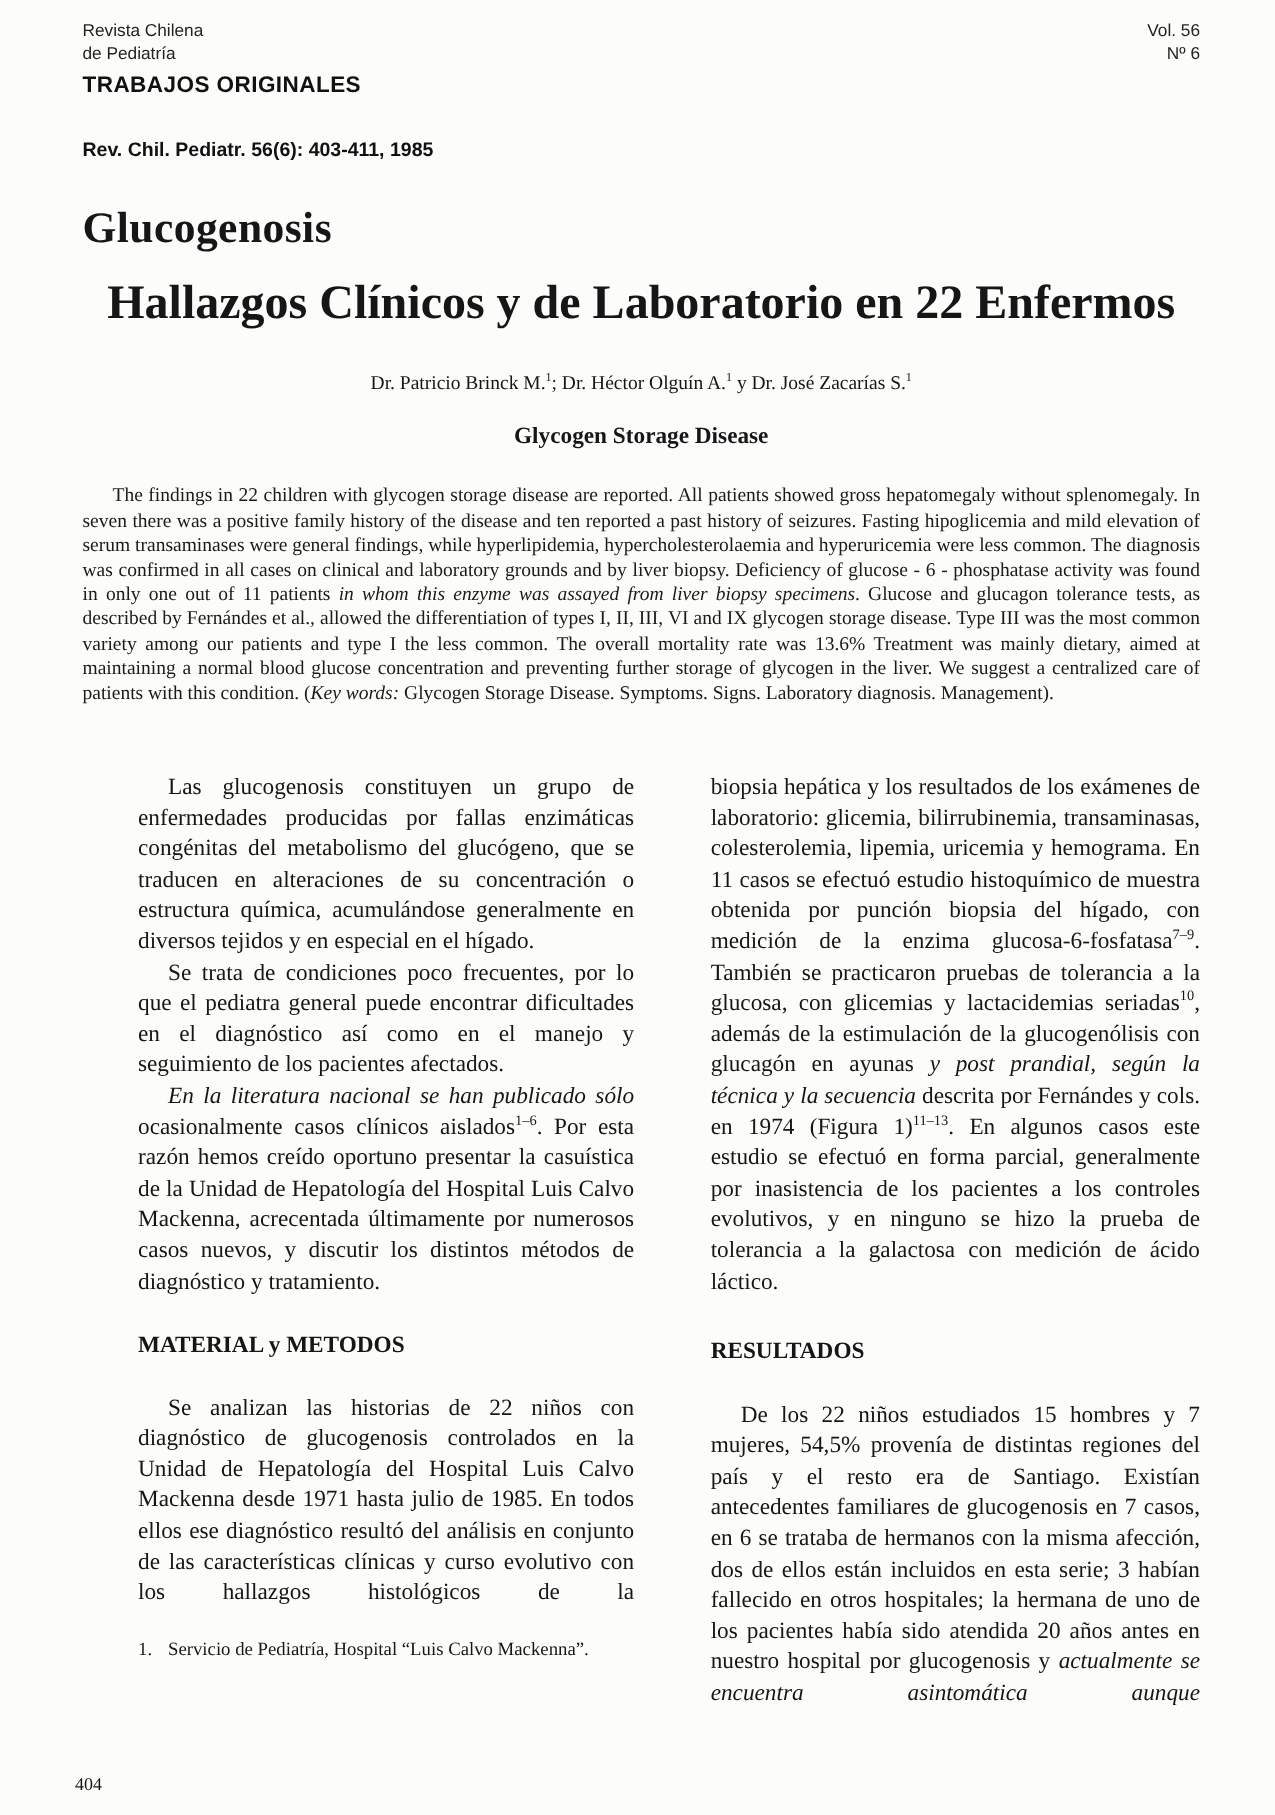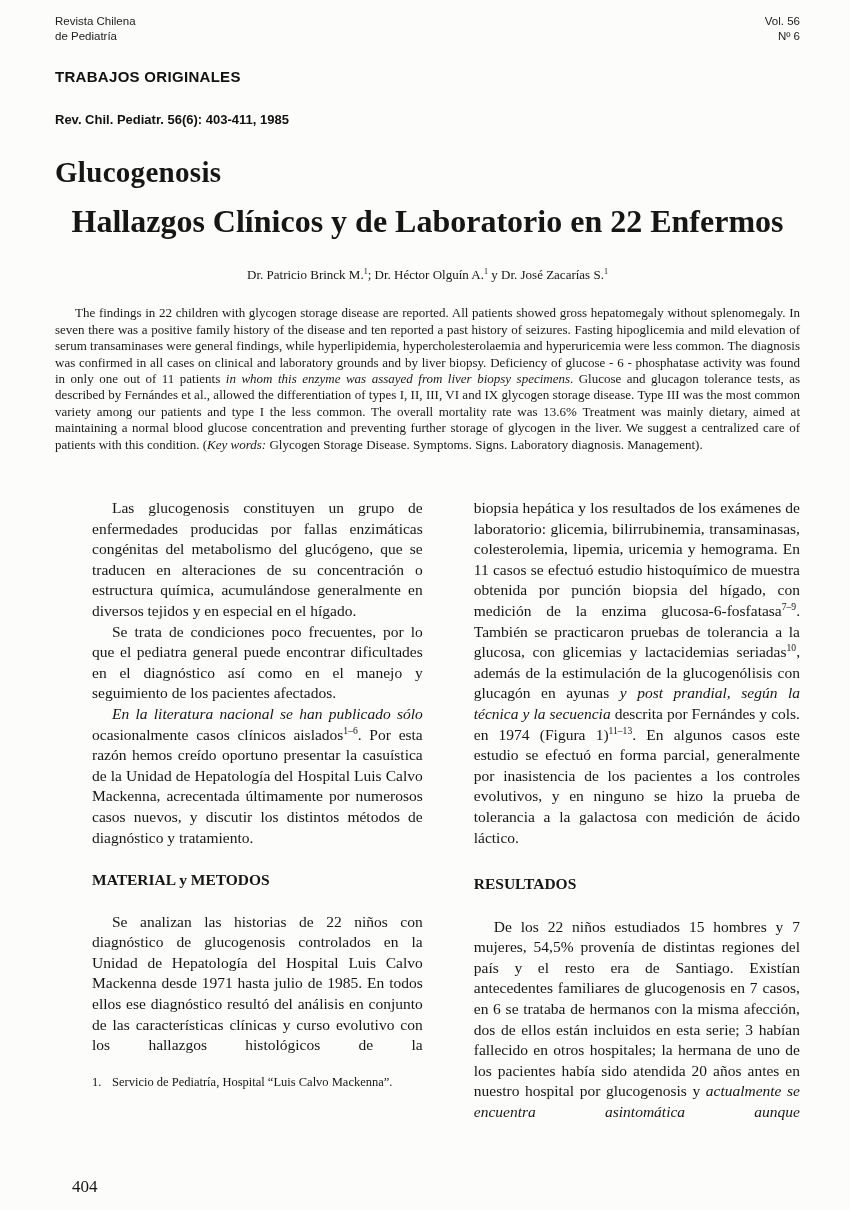--- a/index.html
+++ b/index.html
@@ -14,21 +14,21 @@
     box-sizing: border-box;
     padding: 14px 50px 0 55px;
     overflow: hidden;
   }
   .sans { font-family: "Liberation Sans", "DejaVu Sans", sans-serif; }
 
   .masthead { display:flex; justify-content:space-between; align-items:flex-end; }
   .masthead .jname { font-size:11.5px; line-height:1.32; color:#222; }
   .masthead .volissue { font-size:11.5px; line-height:1.32; text-align:right; color:#222; }
 
-  .section-label { margin-top:24px; font-size:15px; font-weight:bold; letter-spacing:0.3px; color:#111; }
+  .section-label { margin-top:4px; font-size:15px; font-weight:bold; letter-spacing:0.3px; color:#111; }
   .citation { margin-top:27px; font-size:13px; font-weight:bold; color:#111; }
 
   .title { margin-top:29px; text-align:left; font-size:29px; font-weight:bold; letter-spacing:0.3px; }
   .subtitle { margin-top:14px; text-align:center; font-size:32px; font-weight:bold; }
   .authors { margin-top:27px; text-align:center; font-size:13px; }
   .english-title { margin-top:19px; text-align:center; font-size:15.5px; font-weight:bold; }
 
   .abstract {
     margin-top:22px;
     font-size:13px;
@@ -45,21 +45,21 @@
   .col p.noindent { text-indent:0; }
   .col p.runon { text-align-last: justify; }
 
   .col-heading { font-weight:bold; font-size:15.5px; margin:22px 0 21px 0; text-indent:0; }
   .col-heading.right-h { margin:26px 0 22px 0; }
 
   .footnote { margin-top:19px; display:flex; font-size:12.5px; line-height:15.5px; width:330px; text-align:left; }
   .footnote .fn-marker { flex:0 0 20px; }
   .footnote .fn-text { flex:1; }
 
-  .page-number { position:absolute; left:72px; bottom:13px; font-size:17px; }
+  .page-number { position:absolute; left:50px; bottom:13px; font-size:12px; }
 
   sup { font-size:0.62em; vertical-align:super; line-height:0; }
   .it { font-style: italic; }
 </style>
 </head>
 <body>
 
 <div class="page">
 
   <div class="masthead">
@@ -75,20 +75,21 @@
 
   <div class="section-label sans">TRABAJOS ORIGINALES</div>
 
   <div class="citation sans">Rev. Chil. Pediatr. 56(6): 403-411, 1985</div>
 
   <h1 class="title" style="margin-bottom:0;">Glucogenosis</h1>
   <h2 class="subtitle" style="margin-bottom:0;">Hallazgos Clínicos y de Laboratorio en 22 Enfermos</h2>
 
   <div class="authors"><span>Dr. Patricio Brinck M.</span><sup>1</sup><span>; Dr. Héctor Olguín A.</span><sup>1</sup><span> y Dr. José Zacarías S.</span><sup>1</sup></div>
 
+  <div class="english-title">Glycogen Storage Disease</div>
 
   <div class="abstract"><span>The findings in 22 children with glycogen storage disease are reported. All patients showed gross hepatomegaly without splenomegaly. In seven there was a positive family history of the disease and ten reported a past history of seizures. Fasting hipoglicemia and mild elevation of serum transaminases were general findings, while hyperlipidemia, hypercholesterolaemia and hyperuricemia were less common. The diagnosis was confirmed in all cases on clinical and laboratory grounds and by liver biopsy. Deficiency of glucose - 6 - phosphatase activity was found in only one out of 11 patients </span><span class="it">in whom this enzyme was assayed from liver biopsy specimens</span><span>. Glucose and glucagon tolerance tests, as described by Fernándes et al., allowed the differentiation of types I, II, III, VI and IX glycogen storage disease. Type III was the most common variety among our patients and type I the less common. The overall mortality rate was 13.6% Treatment was mainly dietary, aimed at maintaining a normal blood glucose  concentration and preventing further storage of glycogen in the liver. We suggest a centralized care of patients with this condition. (</span><span class="it">Key words:</span><span> Glycogen Storage Disease. Symptoms. Signs. Laboratory diagnosis. Management).</span></div>
 
   <div class="columns">
 
     <div class="col left">
       <p>Las glucogenosis constituyen un grupo de enfermedades producidas por fallas enzimáticas congénitas del metabolismo del glucógeno, que se traducen en alteraciones de su concentración o estructura química, acumulándose generalmente en diversos tejidos y en especial en el hígado.</p>
       <p>Se trata de condiciones poco frecuentes, por lo que el pediatra general puede encontrar dificultades en el diagnóstico así como en el manejo y seguimiento de los pacientes afectados.</p>
       <p><span class="it">En la literatura nacional se han publicado sólo</span><span> ocasionalmente casos clínicos aislados</span><sup>1–6</sup><span>. Por esta razón hemos creído oportuno presentar la casuística de la Unidad de Hepatología del Hospital Luis Calvo Mackenna, acrecentada últimamente por numerosos casos nuevos, y discutir los distintos métodos de diagnóstico y tratamiento.</span></p>
       <div class="col-heading">MATERIAL y METODOS</div>

